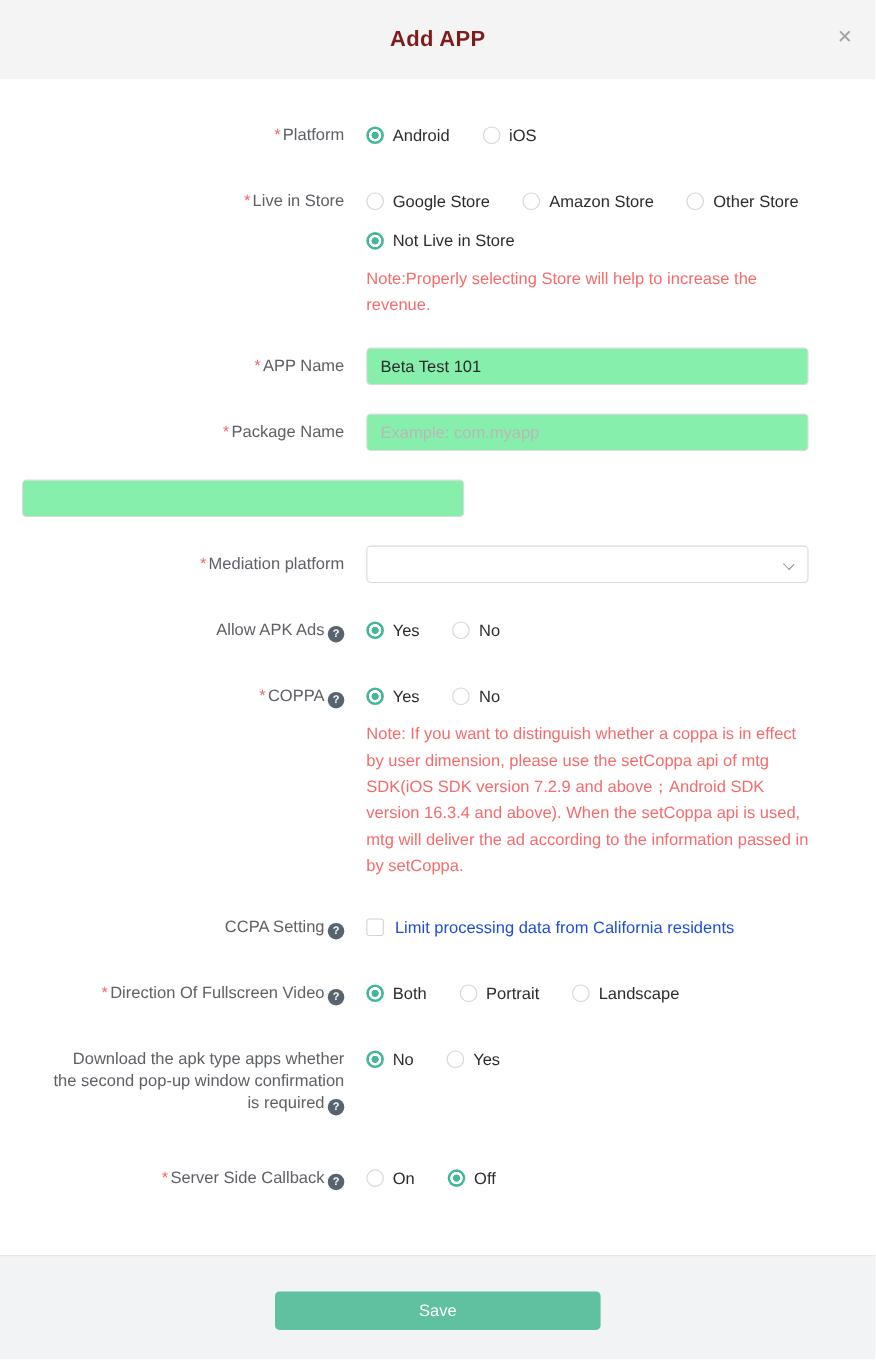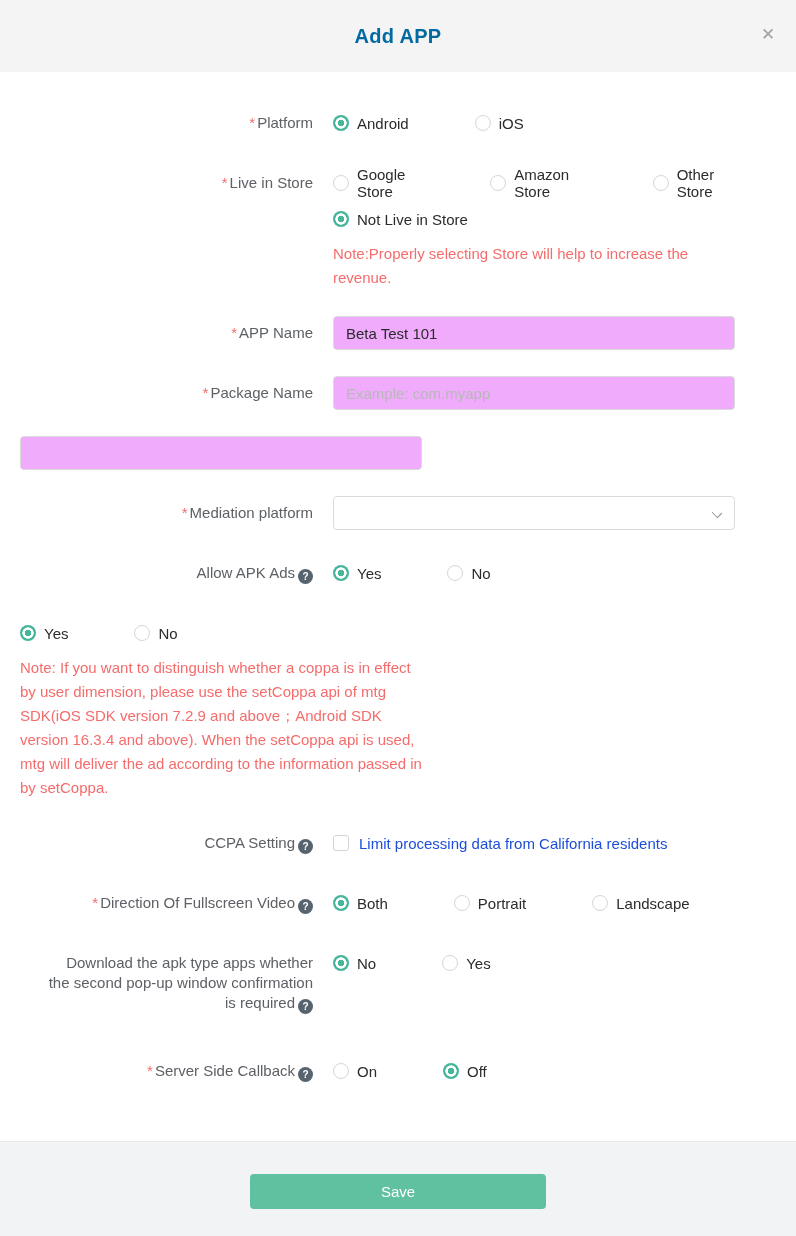--- a/index.html
+++ b/index.html
@@ -8,21 +8,21 @@
     font-family:"Liberation Sans","DejaVu Sans",sans-serif;
     background:#fff; color:#2f2f2f;
   }
   .dialog { width:796px; height:1236px; display:flex; flex-direction:column; background:#fff; }
 
   
   .dlg-header {
     height:72px; background:#f4f4f5; position:relative; flex:0 0 auto;
     display:flex; align-items:center; justify-content:center;
   }
-  .dlg-title { font-size:20px; font-weight:bold; color:#0369a1; letter-spacing:.3px; }
+  .dlg-title { font-size:20px; font-weight:bold; color:#7f1d1d; letter-spacing:.3px; }
   .dlg-close {
     position:absolute; right:16px; top:22px; width:24px; height:24px;
     background:none; border:none; color:#a2a2a2; font-size:17px; line-height:24px;
     cursor:pointer; font-family:"DejaVu Sans",sans-serif;
   }
 
   
   .form-area { flex:1 1 auto; padding-top:34px; overflow:hidden; }
   .row { display:flex; align-items:flex-start; margin-bottom:26px; }
   .row-label {
@@ -34,38 +34,38 @@
   .row-control { margin-left:20px; width:402px; flex:0 0 402px; }
   .req { color:#f56c6c; margin-right:2px; }
 
   .help {
     display:inline-block; width:15px; height:15px; border-radius:50%;
     background:#57646f; color:#fff; font-size:10px; font-weight:bold;
     line-height:15px; text-align:center; vertical-align:-2px; margin-left:3px;
   }
 
   
-  .radio-line { display:flex; align-items:center; height:34px;gap:36px; }
+  .radio-line { display:flex; align-items:center; height:34px; }
   .radio-line + .radio-line { margin-top:2px; }
   .radio-item { display:flex; align-items:center; margin-right:30px; cursor:pointer; }
   .radio-item:last-child { margin-right:0; }
   .radio-circle {
     width:16px; height:16px; border-radius:50%; background:#fff;
     border:1px solid #d6d6d6; flex:0 0 16px;
   }
   .radio-item.checked .radio-circle {
     border:none;
     background:radial-gradient(circle at center, #45b59c 0 3px, #ffffff 3.5px 5.4px, #45b59c 5.9px);
   }
   .radio-text { margin-left:8px; font-size:15px; color:#2b2b2b; }
 
   
   .text-input {
     width:402px; height:34px; border:1px solid #d9dadb; border-radius:4px;
-    padding:0 12px; font-size:15px; color:#2b2b2b; background:#f0abfc; outline:none;
+    padding:0 12px; font-size:15px; color:#2b2b2b; background:#86efac; outline:none;
     font-family:"Liberation Sans","DejaVu Sans",sans-serif;
   }
   .text-input::placeholder { color:#b8b8b8; }
   .select-box {
     width:402px; height:34px; border:1px solid #d9dadb; border-radius:4px;
     background:#fff; position:relative; cursor:pointer;
   }
   .chevron {
     position:absolute; right:13px; top:12px; width:8px; height:8px;
     border-right:1.5px solid #8a8a8a; border-bottom:1.5px solid #8a8a8a;
@@ -191,20 +191,21 @@
           </div>
           <div class="radio-item">
             <span class="radio-circle"></span>
             <span class="radio-text">No</span>
           </div>
         </div>
       </div>
     </div>
 
     <div class="row">
+      <div class="row-label"><span class="req">*</span><span>COPPA</span><span class="help">?</span></div>
       <div class="row-control">
         <div class="radio-line">
           <div class="radio-item checked">
             <span class="radio-circle"></span>
             <span class="radio-text">Yes</span>
           </div>
           <div class="radio-item">
             <span class="radio-circle"></span>
             <span class="radio-text">No</span>
           </div>

